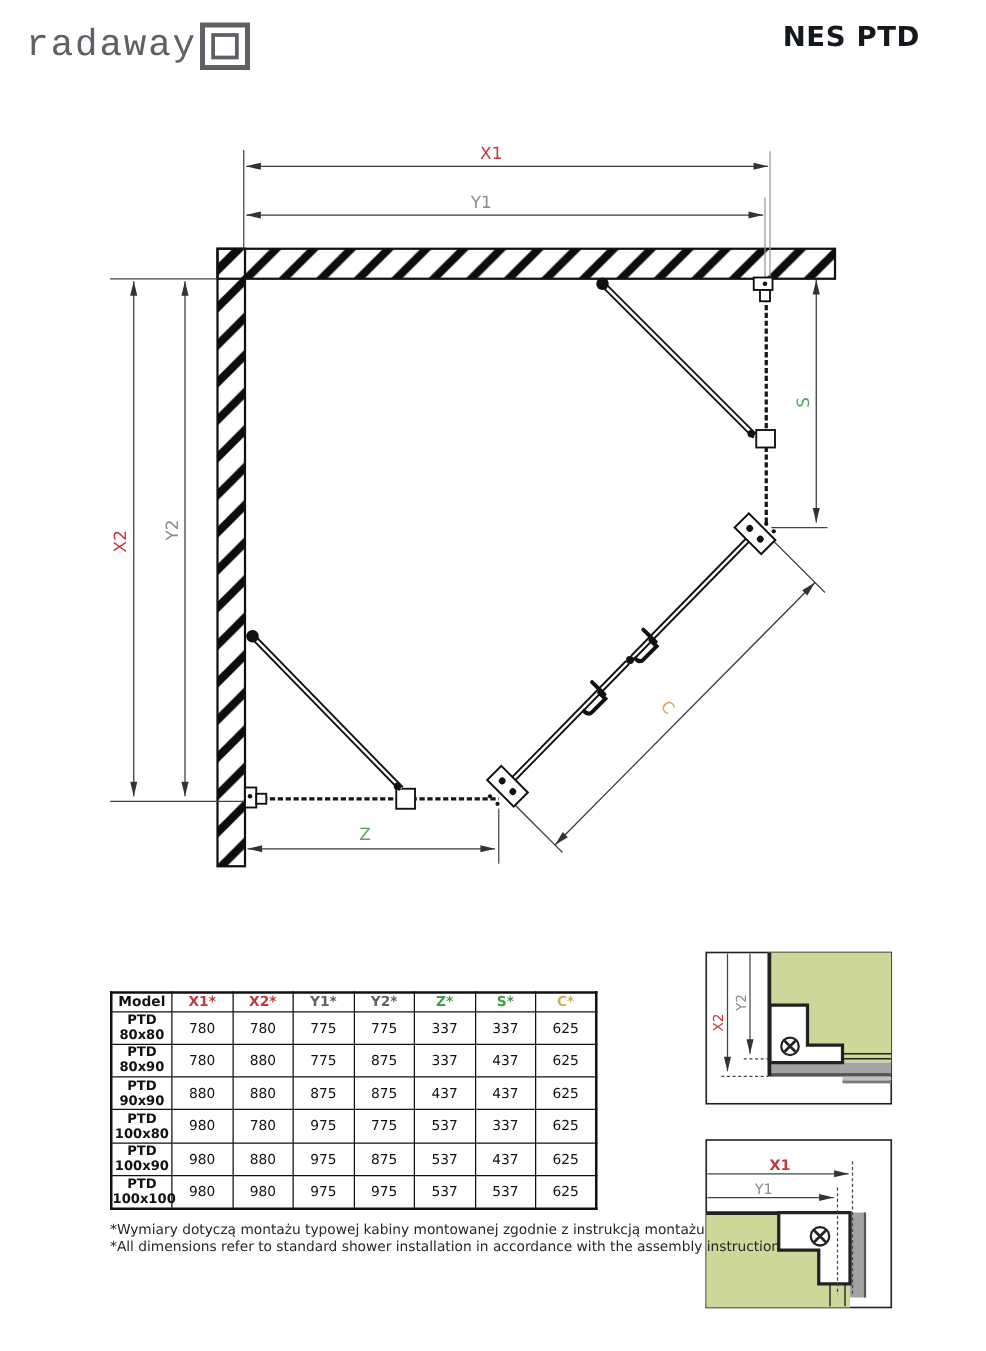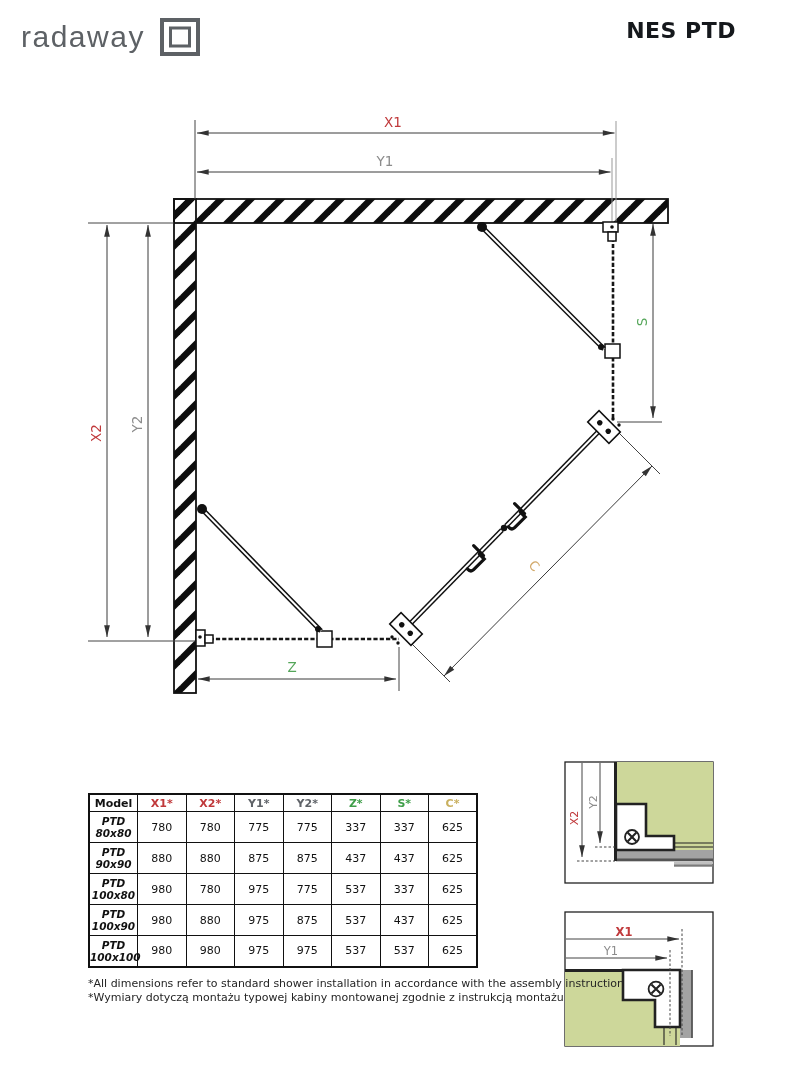--- a/index.html
+++ b/index.html
@@ -1,27 +1,27 @@
 <!DOCTYPE html>
 <html><head>
 <meta charset="utf-8">
 <style>
   html,body{margin:0;padding:0;background:#ffffff;}
   #page{position:relative;width:789px;height:1081px;background:#fff;overflow:hidden;
         font-family:"DejaVu Sans","Liberation Sans",sans-serif;}
   #drawing{position:absolute;left:0;top:0;}
-  .logo-text{position:absolute;left:21px;top:22px;font-family:Liberation Sans, sans-serif;
+  .logo-text{position:absolute;left:21px;top:22px;font-family:Liberation Mono, monospace;
              font-size:30px;color:#5d6165;letter-spacing:1.5px;line-height:30px;}
   .page-title{position:absolute;right:53px;top:18px;font-size:22px;font-weight:bold;color:#15181c;letter-spacing:.5px;}
   .spec-table{position:absolute;left:88px;top:793px;width:390px;height:175px;border-collapse:collapse;
               table-layout:fixed;font-size:11px;color:#111;}
   .spec-table th,.spec-table td{border:1.5px solid #111;text-align:center;vertical-align:middle;padding:0;}
   .spec-table{border:2px solid #111;}
   .spec-table th{font-weight:bold;font-size:11px;}
-  .spec-table td.model{font-weight:bold;font-style:italic;font-size:10.5px;text-align:center;}
+  .spec-table td.model{font-weight:bold;font-size:10.5px;text-align:center;}
   .footnotes{position:absolute;left:88px;top:977px;font-size:11px;line-height:13.5px;color:#252525;}
 </style>
 </head>
 <body>
 
 <div id="page">
 
   <svg id="drawing" width="789" height="1081" viewBox="0 0 789 1081">
     <defs>
       <pattern id="hatch" width="30" height="30" patternUnits="userSpaceOnUse">
@@ -212,20 +212,30 @@
           <td class="model">PTD 80x80</td>
           <td>780</td>
           <td>780</td>
           <td>775</td>
           <td>775</td>
           <td>337</td>
           <td>337</td>
           <td>625</td>
         </tr>
         <tr>
+          <td class="model">PTD 80x90</td>
+          <td>780</td>
+          <td>880</td>
+          <td>775</td>
+          <td>875</td>
+          <td>337</td>
+          <td>437</td>
+          <td>625</td>
+        </tr>
+        <tr>
           <td class="model">PTD 90x90</td>
           <td>880</td>
           <td>880</td>
           <td>875</td>
           <td>875</td>
           <td>437</td>
           <td>437</td>
           <td>625</td>
         </tr>
         <tr>
@@ -255,17 +265,17 @@
           <td>975</td>
           <td>975</td>
           <td>537</td>
           <td>537</td>
           <td>625</td>
         </tr>
       </tbody>
   </table>
 
   <div class="footnotes">
+    <div>*Wymiary dotyczą montażu typowej kabiny montowanej zgodnie z instrukcją montażu</div>
     <div>*All dimensions refer to standard shower installation in accordance with the assembly instruction</div>
-    <div>*Wymiary dotyczą montażu typowej kabiny montowanej zgodnie z instrukcją montażu</div>
   </div>
 
 </div>
 
 </body></html>

